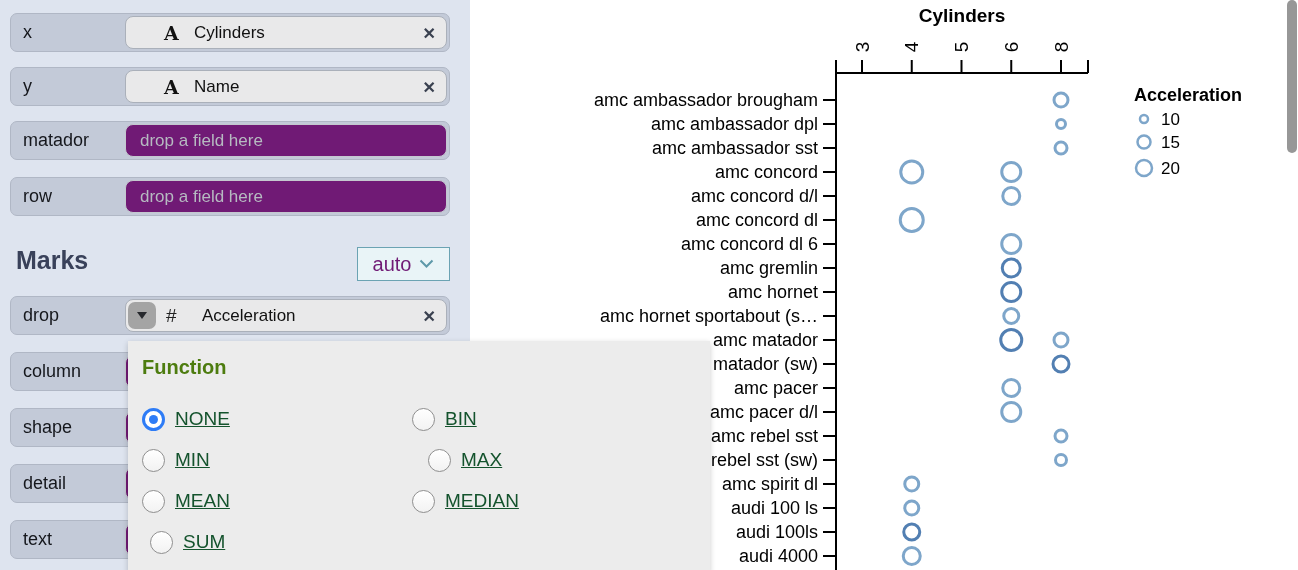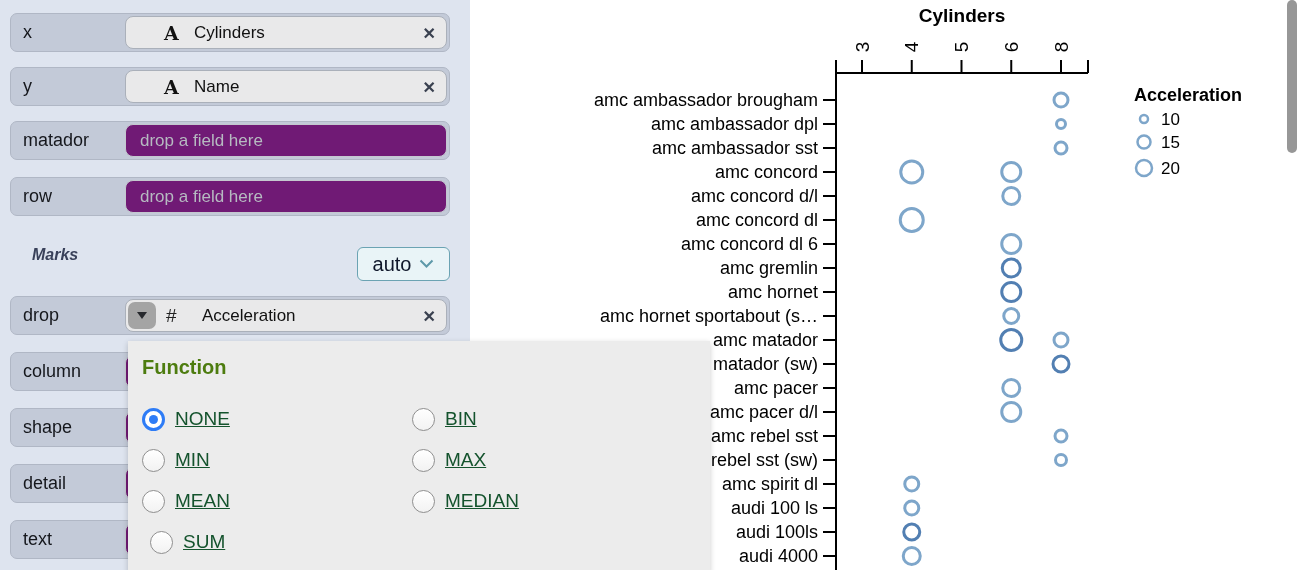--- a/index.html
+++ b/index.html
@@ -22,25 +22,25 @@
   .num-icon  { position:absolute; left:40px; font-size:19px; color:#222; }
   .pill-text { position:absolute; left:68px; font-size:17px; color:#111; white-space:nowrap; }
   .pill-text.num { left:76px; }
   .remove { position:absolute; right:10px; top:0; height:33px; line-height:33px;
             border:none; background:transparent; font-size:16px; font-weight:700;
             color:#3a4150; cursor:pointer; }
   .field-drop { position:absolute; left:114px; top:2px; width:322px; height:33px;
                 background:#701a75; border:1px solid #c4c8cf; border-radius:8px;
                 display:flex; align-items:center; }
   .ph { margin-left:14px; font-size:17px; color:#b6bac1; }
-  .marks-heading { position:absolute; left:32px; top:246px; font-size:16px;
-                   font-weight:700; color:#39415a;font-style:italic; }
+  .marks-heading { position:absolute; left:16px; top:246px; font-size:25px;
+                   font-weight:700; color:#39415a; }
   .mark-select { position:absolute; left:357px; top:247px; width:93px; height:34px;
-                 background:#e9f4f7; border:1.5px solid #6ba3b3; border-radius:6px;
-                 color:#0f172a; font-size:20px; display:flex; align-items:center;
+                 background:#e9f4f7; border:1.5px solid #6ba3b3; border-radius:0;
+                 color:#701a75; font-size:20px; display:flex; align-items:center;
                  justify-content:center; gap:8px; cursor:pointer; }
   .caret-btn { position:absolute; left:2px; top:2px; width:28px; height:27px;
                background:#a4a4a4; border:none; border-radius:7px; cursor:pointer;
                display:flex; align-items:center; justify-content:center; }
   .tri { width:0; height:0; border-left:5.5px solid transparent;
          border-right:5.5px solid transparent; border-top:7px solid #26282c; }
 
   
   .popup { position:absolute; left:128px; top:341px; width:582px; height:232px;
            background:#ececec; box-shadow:0 2px 6px rgba(0,0,0,0.2); z-index:5; }
@@ -241,21 +241,21 @@
       <span class="fn-label">MEAN</span>
     </label>
     <label class="fn-option" style="left:22px;top:189px">
       <span class="radio"></span>
       <span class="fn-label">SUM</span>
     </label>
     <label class="fn-option" style="left:284px;top:66px">
       <span class="radio"></span>
       <span class="fn-label">BIN</span>
     </label>
-    <label class="fn-option" style="left:284px;top:107px">
+    <label class="fn-option" style="left:300px;top:107px">
       <span class="radio"></span>
       <span class="fn-label">MAX</span>
     </label>
     <label class="fn-option" style="left:284px;top:148px">
       <span class="radio"></span>
       <span class="fn-label">MEDIAN</span>
     </label>
   </div>
 
   <div class="scroll-thumb"></div>

